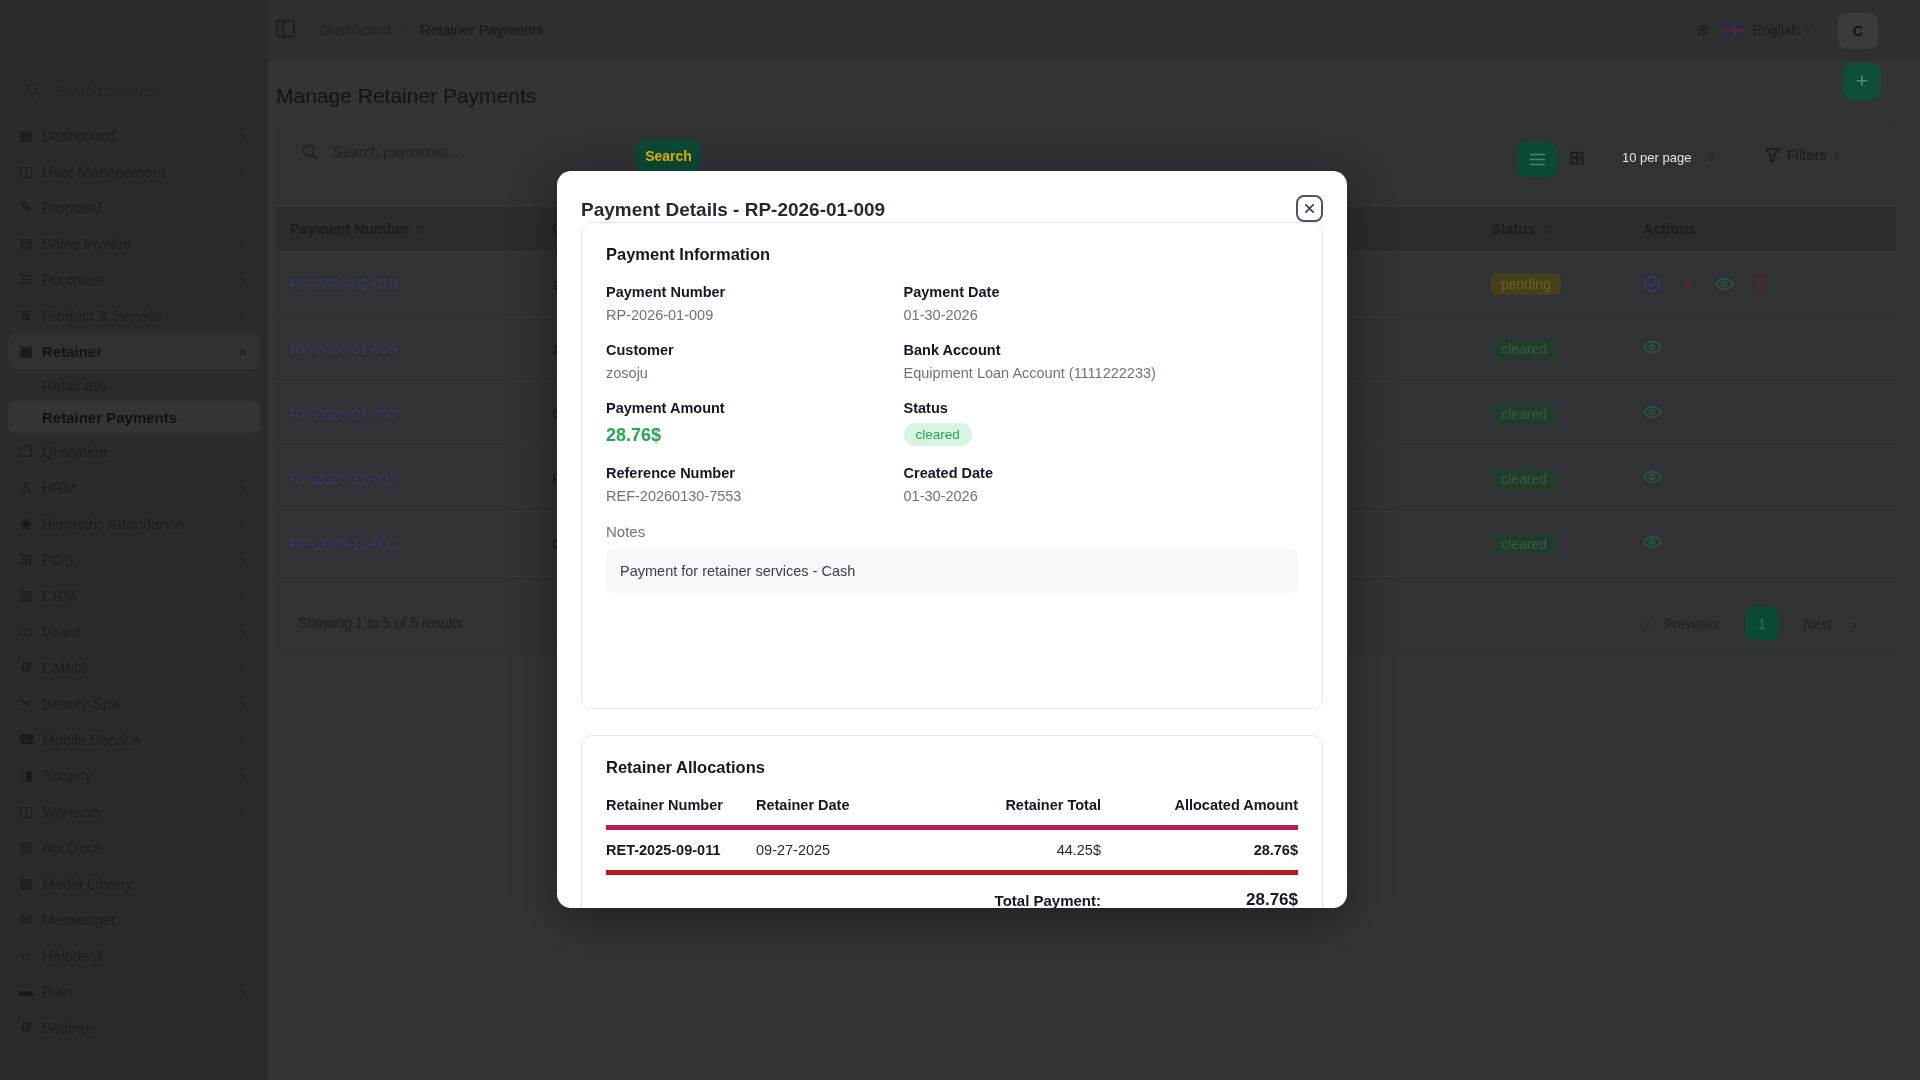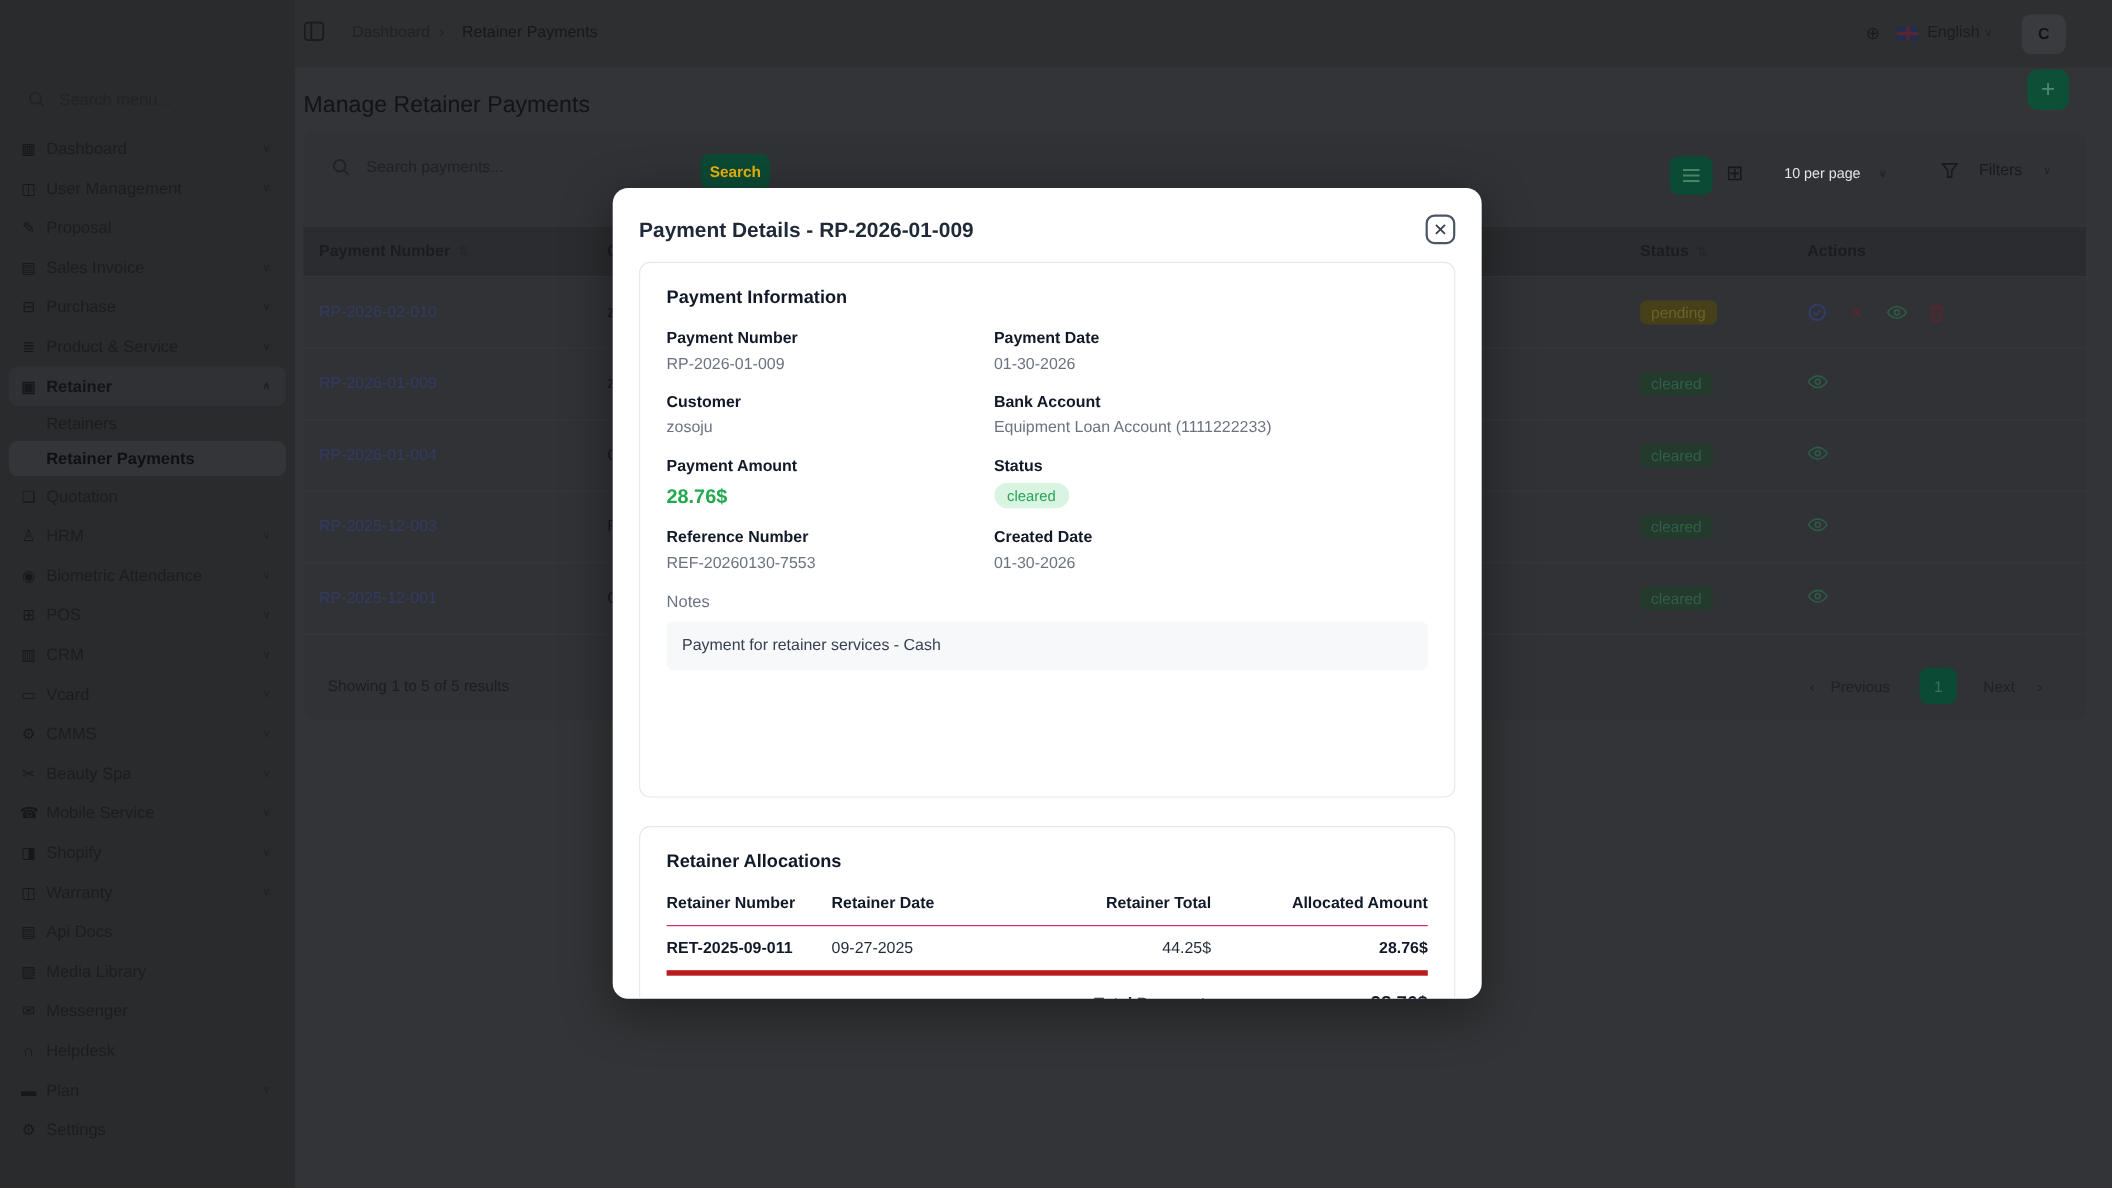--- a/index.html
+++ b/index.html
@@ -60,21 +60,21 @@
         font-family:"Liberation Sans",sans-serif;font-size:14.5px;color:#24252a}
   .pay-search input::placeholder{color:#202125}
   .search-btn{position:absolute;left:361px;top:21px;width:63px;height:32px;border-radius:8px;
         background:#0b4a34;color:#eab308;font-size:14px;font-weight:700;border:none;cursor:pointer;
         font-family:"Liberation Sans",sans-serif}
   .view-list{position:absolute;left:1242px;top:23px;width:39px;height:35px;border-radius:8px;
         background:#0b4a34;color:#4a8367;display:flex;align-items:center;justify-content:center;cursor:pointer}
   .view-grid{position:absolute;left:1293px;top:27px;font-size:19px;color:#17181b;cursor:pointer}
   .per-page{position:absolute;left:1346px;top:31px;font-size:13px;color:#e5e5e5;cursor:pointer}
   .per-page-chev{position:absolute;left:1432px;top:33px;font-size:10px;color:#1e1f22}
-  .filters{position:absolute;left:1489px;top:28px;display:flex;align-items:center;gap:19px;
+  .filters{position:absolute;left:1489px;top:28px;display:flex;align-items:center;gap:7px;
         font-size:14.5px;color:#191a1d;cursor:pointer}
   .filters .chev{font-size:10px;color:#1e1f22}
 
   
   .thead{position:absolute;left:0;top:86px;width:1620px;height:47px;background:#2b2c2f;
         border-top:1px solid #37383b;border-bottom:1px solid #37383b}
   .th{position:absolute;top:15px;font-size:14.5px;font-weight:600;color:#1b1c20}
   .th .sort{font-size:12px;color:#26272b;margin-left:7px}
   .tbody{position:absolute;left:0;top:133px;width:1620px}
   .t-row{position:relative;height:65px;border-bottom:1px solid #36373a}
@@ -97,34 +97,34 @@
   .pg-next-arrow{position:absolute;left:1576px;top:497px;font-size:14px;color:#202124;cursor:pointer}
 
   
   .modal{position:absolute;left:557px;top:171px;width:790px;height:737px;background:#ffffff;
         border-radius:14px;box-shadow:0 12px 45px rgba(0,0,0,.38);padding:24px;overflow:hidden;z-index:10}
   .m-head{display:flex;align-items:center;justify-content:space-between}
   .m-title{font-size:19px;font-weight:600;color:#1f2937;padding-top:2px}
   .m-close{width:27px;height:27px;border-radius:8px;border:2px solid #4b5563;background:#fff;
         color:#374151;display:flex;align-items:center;justify-content:center;cursor:pointer;padding:0}
   .m-card{border:1px solid #e5e7eb;border-radius:10px;padding:22px 24px}
-  .m-card.info{margin-top:16px;height:487px}
+  .m-card.info{height:487px}
   .m-card.alloc{margin-top:26px;height:196px}
   .m-card h3{margin:0 0 20px;font-size:16.5px;font-weight:600;color:#111827}
   .f-grid{display:grid;grid-template-columns:43% 57%;row-gap:19px}
   .f-label{font-size:14.5px;font-weight:700;color:#111827}
   .f-value{font-size:14.5px;color:#6b7280;margin-top:7px}
   .f-amount{font-size:18px;font-weight:700;color:#22a94e;margin-top:9px}
   .m-badge{display:inline-block;margin-top:7px;padding:4px 12px;border-radius:999px;
         background:#d9f4e1;color:#27a35a;font-size:13.5px}
   .notes-label{margin-top:19px;font-size:15px;color:#6b7280}
   .notes-box{margin-top:9px;height:44px;background:#f7f8fa;border-radius:6px;display:flex;
         align-items:center;padding:0 14px;font-size:14.5px;color:#374151}
   .a-grid{display:grid;grid-template-columns:150px 155px 190px 1fr;align-items:center}
-  .a-head{padding-bottom:12px;border-bottom:1px solid #be185d;font-size:14.5px;font-weight:600;color:#111827}
+  .a-head{padding-bottom:12px;border-bottom:5px solid #be185d;font-size:14.5px;font-weight:600;color:#111827}
   .a-row{padding:12px 0;border-bottom:5px solid #b91c1c;font-size:14.5px;color:#1f2937}
   .a-total{padding-top:15px}
   .tr-right{text-align:right}
   .a-num{font-weight:600;color:#111827}
   .a-alloc{font-weight:600;color:#111827}
   .a-total-label{font-size:15px;font-weight:700;color:#111827}
   .a-total-value{font-size:17px;font-weight:700;color:#111827}
 </style>
 </head>
 <body>

